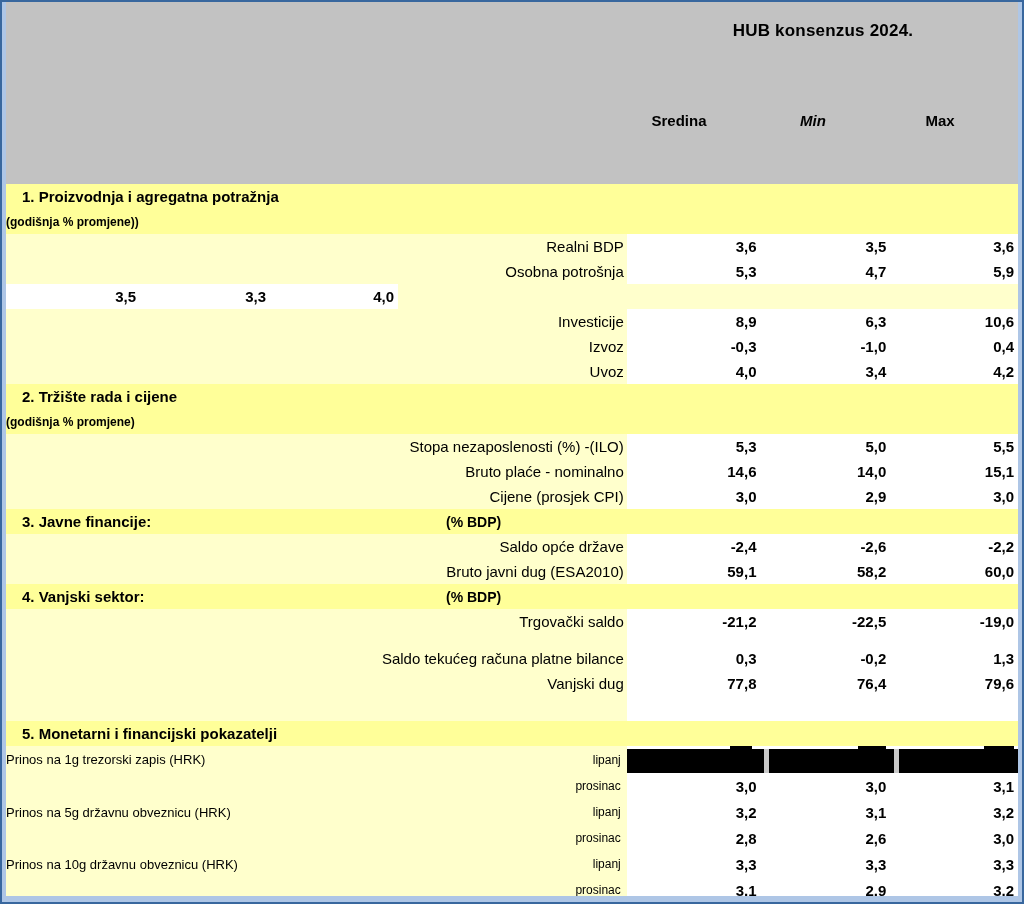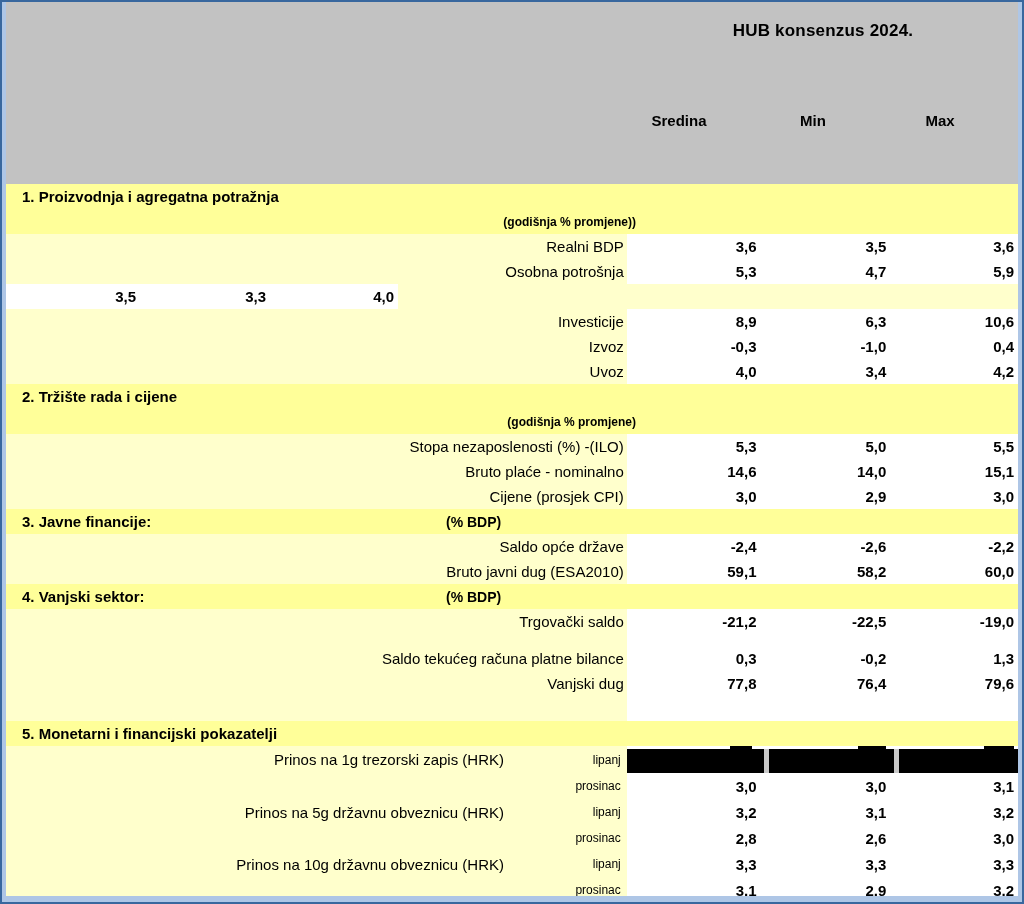--- a/index.html
+++ b/index.html
@@ -42,21 +42,21 @@
   .col-headers {
     position: absolute;
     top: 110px; left: 604px; width: 392px;
     display: flex;
   }
   .col-headers span {
     text-align: center;
     font-size: 15px; font-weight: bold;
   }
   .col-headers .ch1 { width: 138px; }
-  .col-headers .ch2 { width: 130px; }
+  .col-headers .ch2 { width: 130px; font-style: italic; }
   .col-headers .ch3 { width: 124px; }
   
   .rows { flex: 1 1 auto; overflow: hidden; }
   .row { display: flex; height: 25px; align-items: center; }
   .row.section {
     position: relative;
     background: #FFFF99;
   }
   .sec-title {
     font-size: 15px; font-weight: bold;
@@ -65,37 +65,37 @@
   }
   .inline-note {
     position: absolute;
     left: 440px; top: 0; height: 100%;
     display: flex; align-items: center;
     font-size: 14px; font-weight: bold;
   }
   .row.note { background: #FFFF99; }
   .row.note .note-text {
     width: 630px;
-    text-align: right;
+    text-align: left;
     font-size: 12px; font-weight: bold;
     white-space: nowrap;
   }
   .lbl {
     width: 622px; height: 100%;
     background: #FFFFCC;
     display: flex; align-items: center; justify-content: flex-end;
     font-size: 15px;
     padding-right: 3px;
     white-space: nowrap;
   }
   .lbl.grouped { justify-content: flex-start; }
   .group-label {
     width: 498px;
-    text-align: right;
-    font-size: 15px;
+    text-align: left;
+    font-size: 13px;
     white-space: nowrap;
   }
   .period-label {
     flex: 1;
     text-align: right;
     font-size: 12px;
     padding-right: 3px;
   }
   .val {
     height: 100%;

